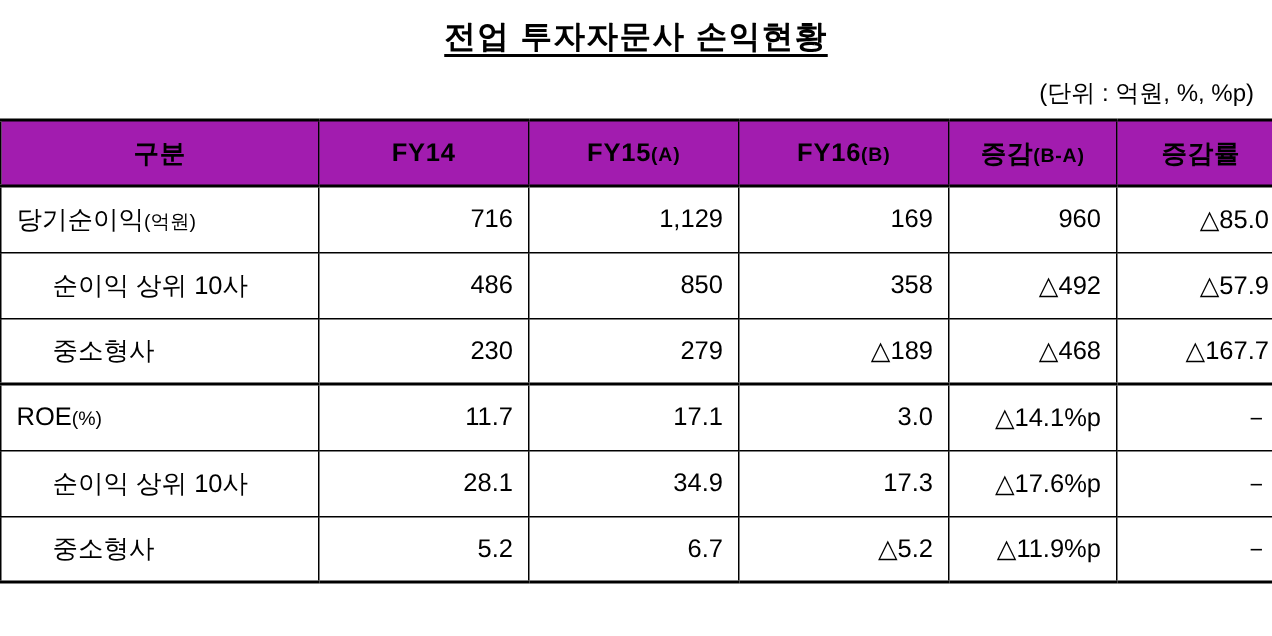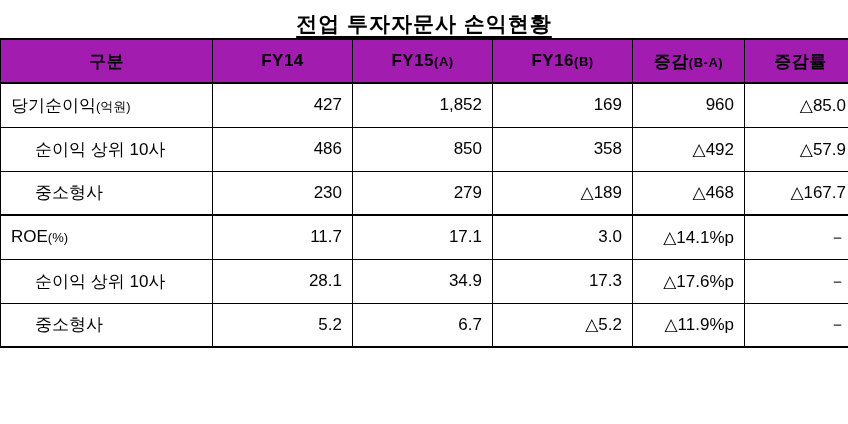--- a/index.html
+++ b/index.html
@@ -97,20 +97,21 @@
   .col-5 { width: 112px; }
   .col-6 { width: 112px; }
 </style>
 </head>
 <body>
 
 <div class="page">
 
   <div class="title">전업 투자자문사 손익현황</div>
 
+  <div class="unit-row">(단위 : 억원, %, %p)</div>
 
   <table class="data">
     <colgroup>
       <col class="col-1">
         <col class="col-2">
         <col class="col-3">
         <col class="col-4">
         <col class="col-5">
         <col class="col-6">
     </colgroup>
@@ -120,22 +121,22 @@
         <th><span>FY14</span><span class="sub"></span></th>
         <th><span>FY15</span><span class="sub">(A)</span></th>
         <th><span>FY16</span><span class="sub">(B)</span></th>
         <th><span>증감</span><span class="sub">(B-A)</span></th>
         <th class="last-col"><span>증감률</span><span class="sub"></span></th>
       </tr>
     </thead>
     <tbody>
       <tr class="group-start">
         <td class="label first-col"><span>당기순이익</span><span class="sub">(억원)</span></td>
-        <td class="num">427</td>
-        <td class="num">1,852</td>
+        <td class="num">716</td>
+        <td class="num">1,129</td>
         <td class="num">169</td>
         <td class="num">960</td>
         <td class="num last-col">△85.0</td>
       </tr>
       <tr>
         <td class="label indent first-col"><span>순이익 상위 10사</span><span class="sub"></span></td>
         <td class="num">486</td>
         <td class="num">850</td>
         <td class="num">358</td>
         <td class="num">△492</td>

